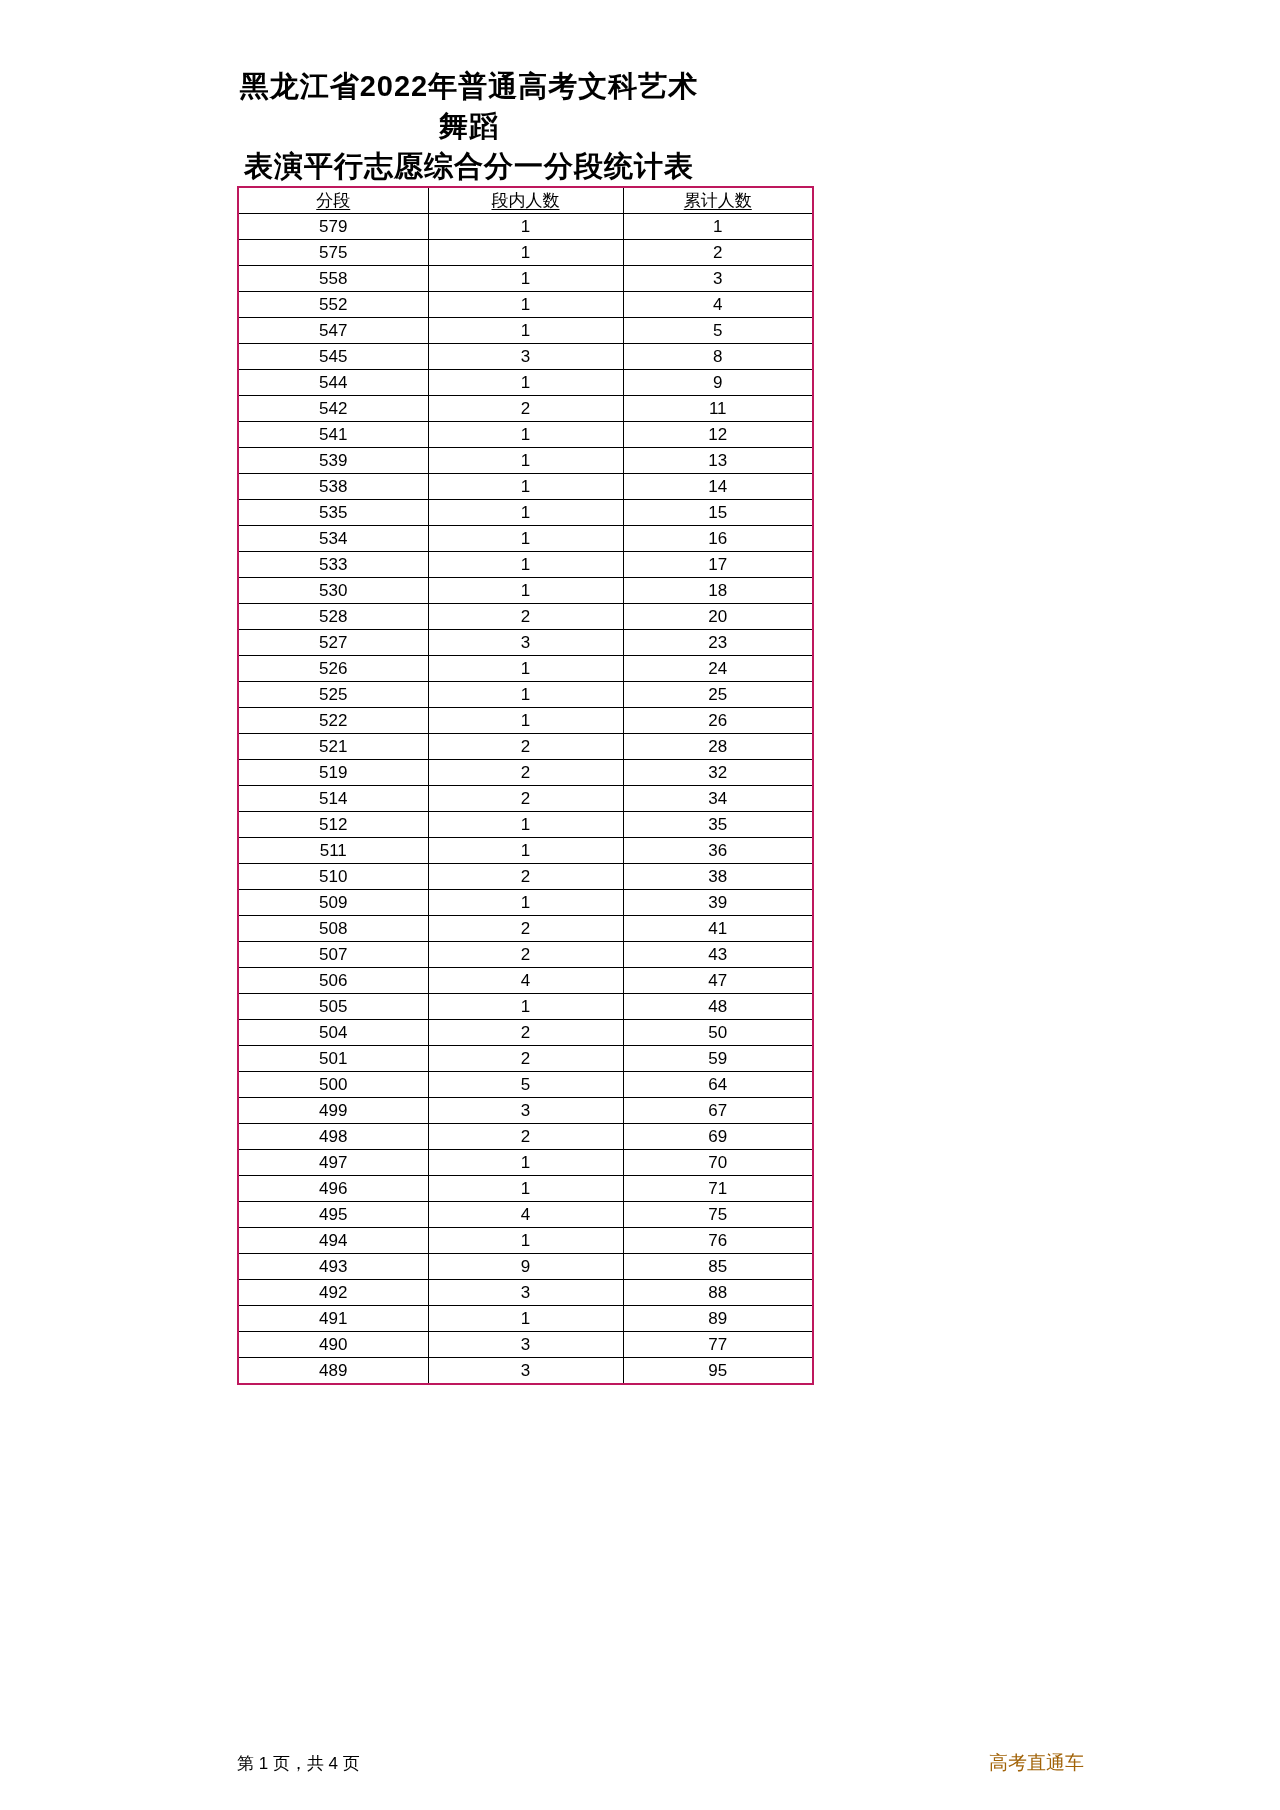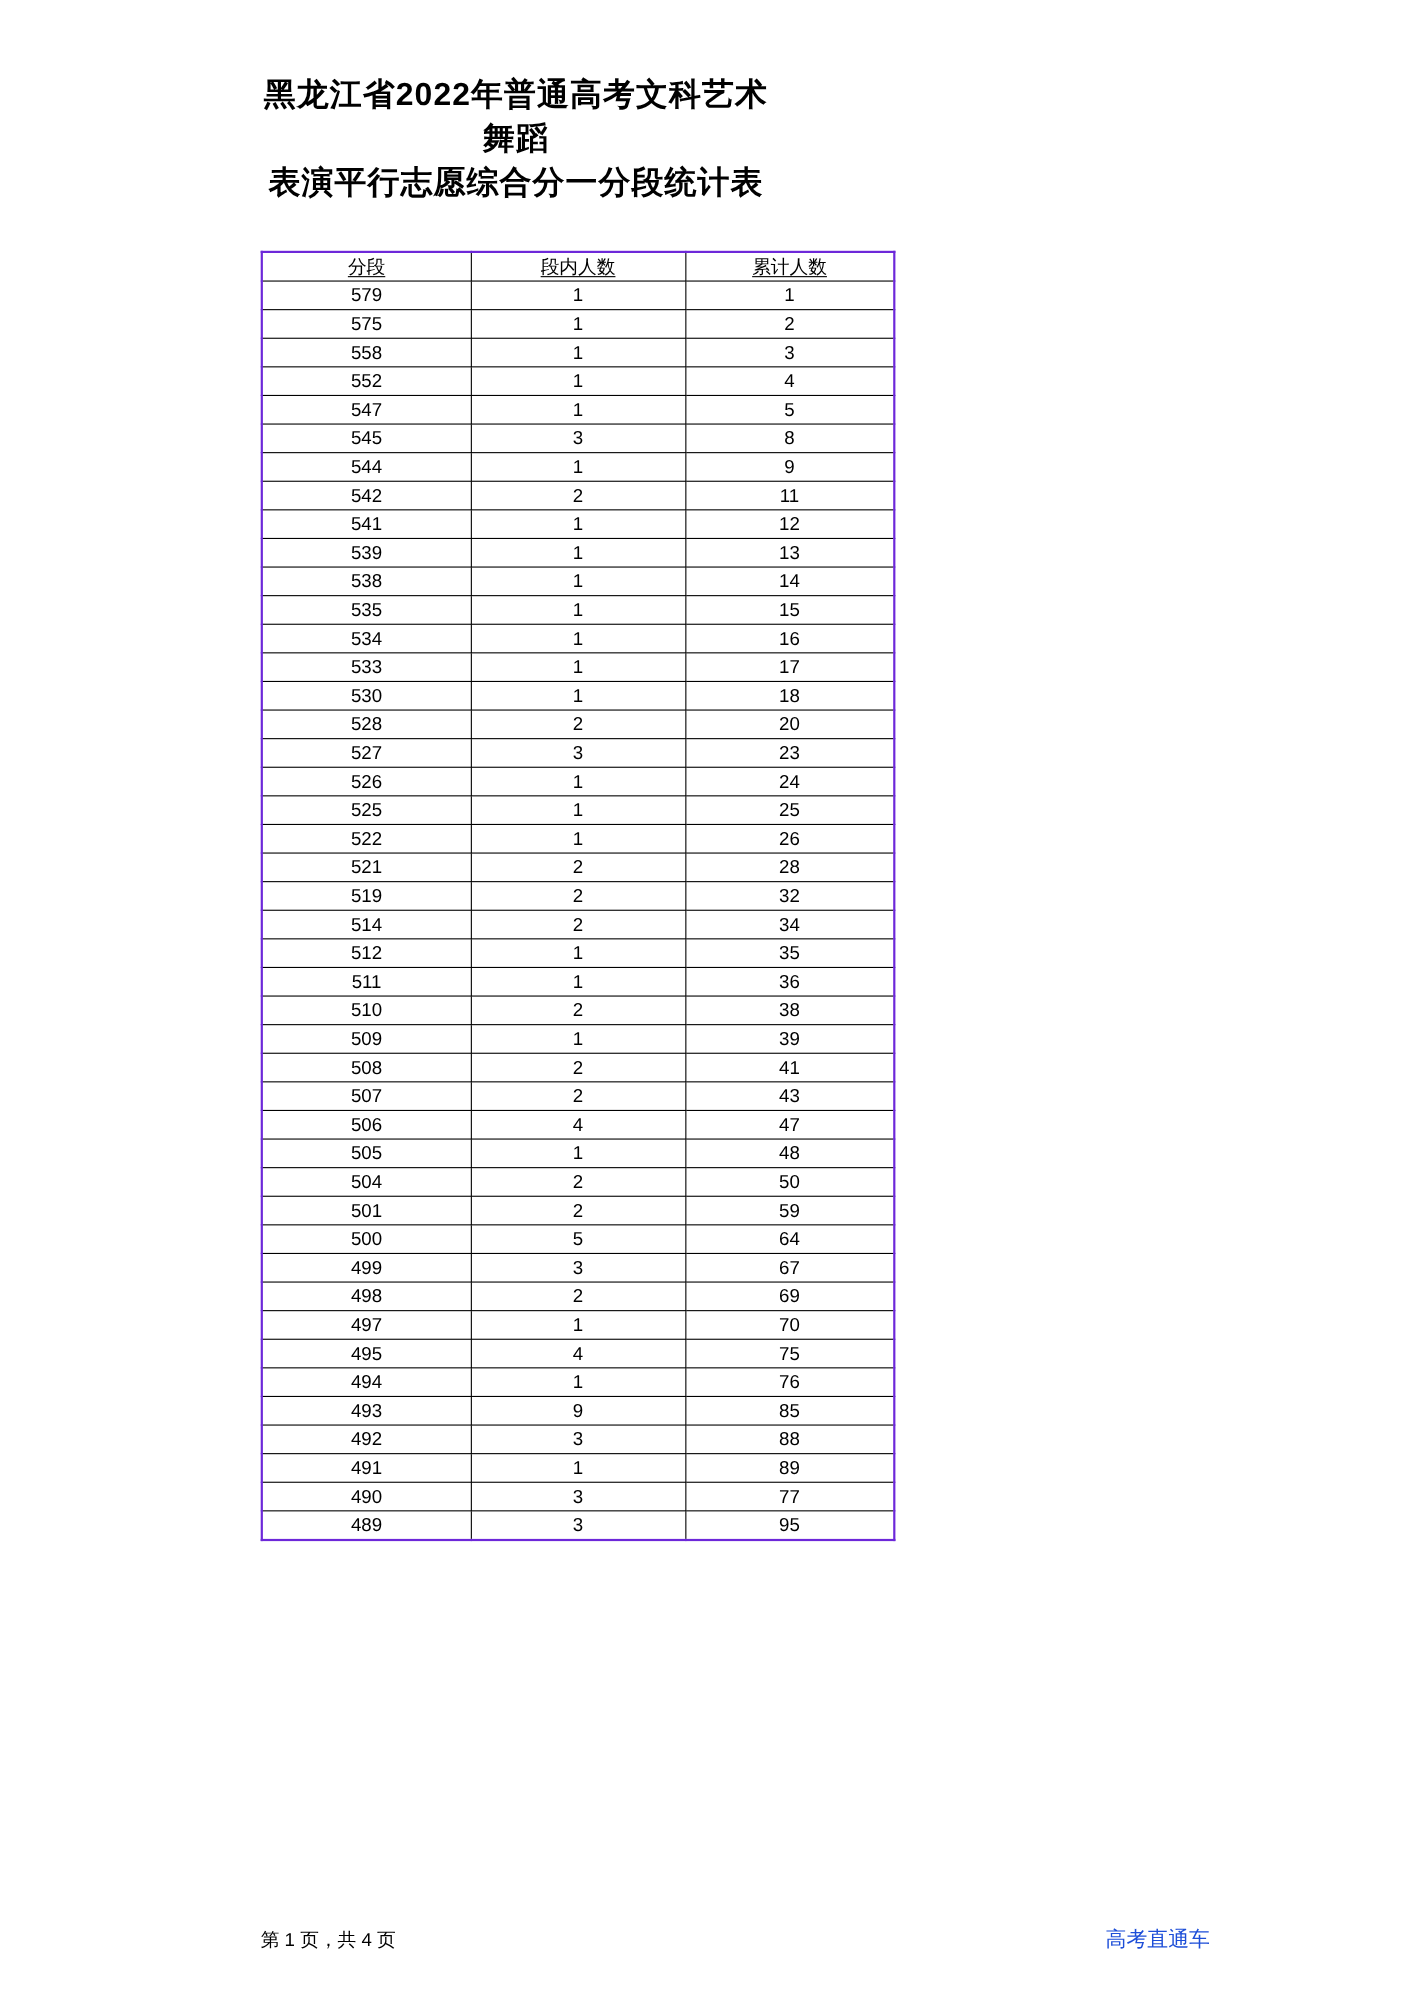--- a/index.html
+++ b/index.html
@@ -26,22 +26,21 @@
     text-align: center;
     font-weight: bold;
     font-size: 29px;
     line-height: 1.38;
     letter-spacing: 1px;
   }
   table.stat-table {
     border-collapse: collapse;
     table-layout: fixed;
     width: 575px;
-    margin-top: 42px;
-    border: 2px solid #6d28d9;
+    border: 2px solid #be185d;
   }
   table.stat-table col.c1 { width: 190px; }
   table.stat-table col.c2 { width: 195px; }
   table.stat-table col.c3 { width: 190px; }
   table.stat-table th,
   table.stat-table td {
     border: 1px solid #000;
     text-align: center;
     vertical-align: middle;
     font-size: 17px;
@@ -57,24 +56,24 @@
   .page-info {
     position: absolute;
     left: 237px;
     width: 575px;
     top: 1752px;
     text-align: left;
     font-size: 17px;
   }
   .watermark {
     position: absolute;
-    right: 180px;
+    right: 196px;
     top: 1750px;
     font-size: 19px;
-    color: #1d4ed8;
+    color: #a16207;
   }
 </style>
 </head>
 <body>
 
 <div class="content">
   <div class="title">
     <div>黑龙江省2022年普通高考文科艺术舞蹈</div>
     <div>表演平行志愿综合分一分段统计表</div>
   </div>
@@ -272,20 +271,25 @@
           <td>498</td>
           <td>2</td>
           <td>69</td>
         </tr>
         <tr>
           <td>497</td>
           <td>1</td>
           <td>70</td>
         </tr>
         <tr>
+          <td>496</td>
+          <td>1</td>
+          <td>71</td>
+        </tr>
+        <tr>
           <td>495</td>
           <td>4</td>
           <td>75</td>
         </tr>
         <tr>
           <td>494</td>
           <td>1</td>
           <td>76</td>
         </tr>
         <tr>

